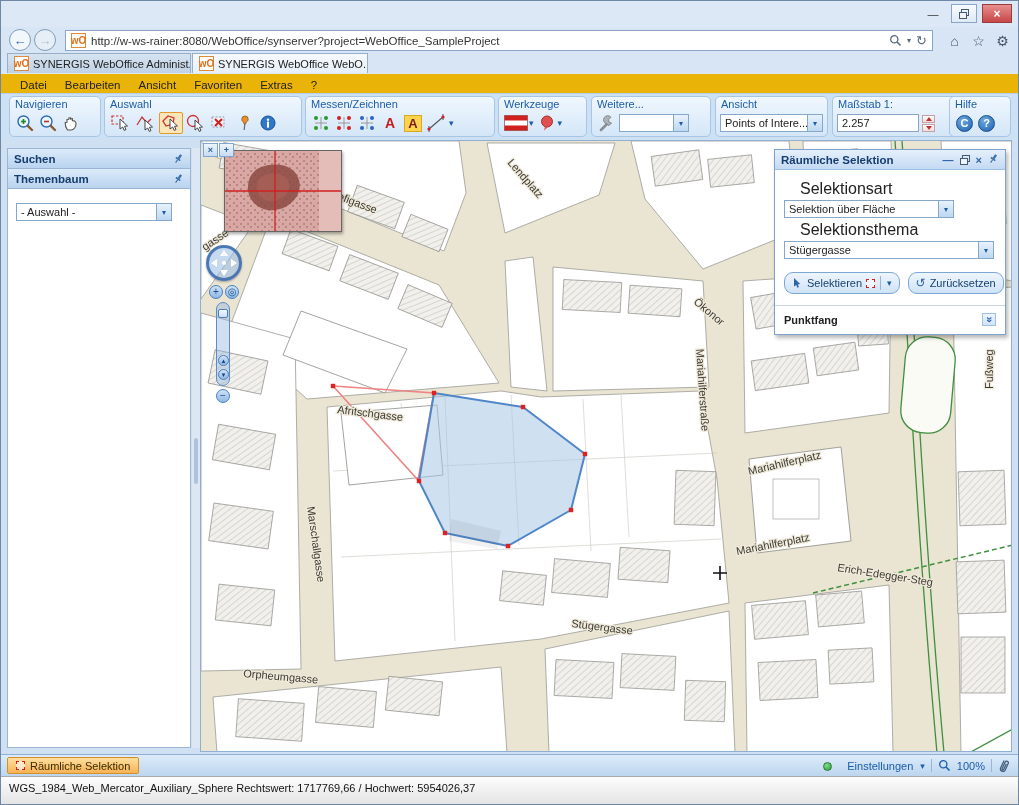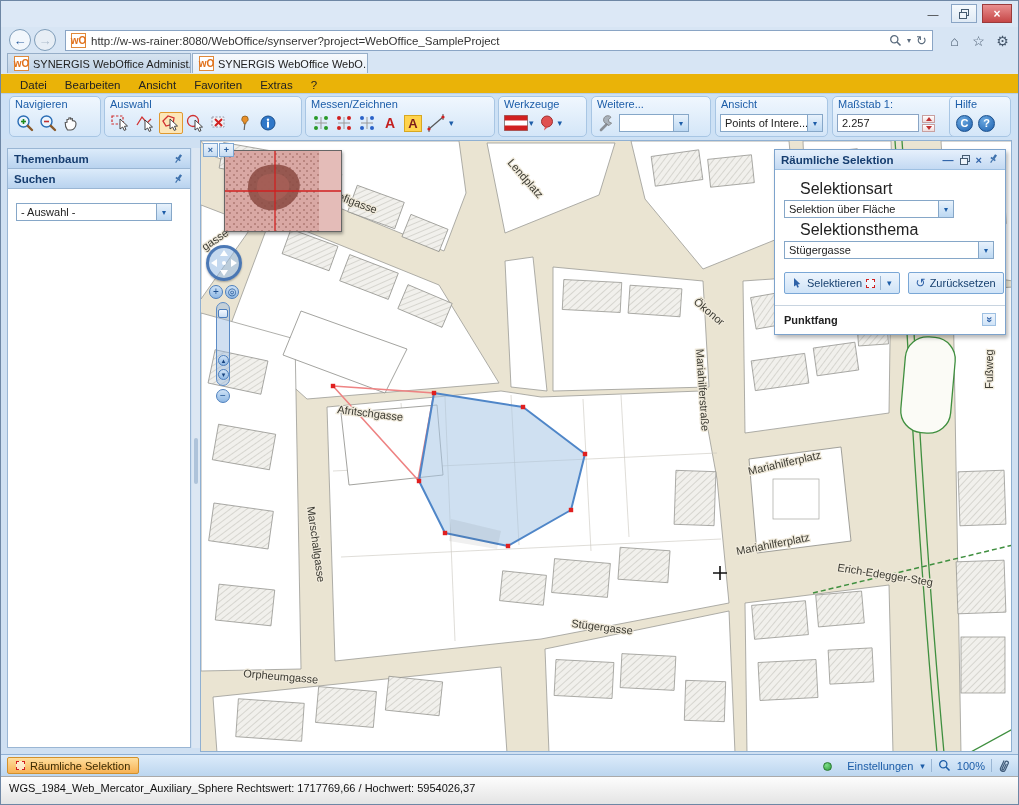--- a/index.html
+++ b/index.html
@@ -89,21 +89,21 @@
   .nw-r1{bottom:19px}.nw-r2{bottom:5px}
   .nw-minus{margin-left:10px;border-radius:50%}
 
   
   .selpanel{position:absolute;left:573px;top:8px;width:232px;background:#fff;border:1px solid #7da3cc;box-shadow:2px 3px 4px rgba(0,0,0,.28);z-index:30}
   .sp-title{height:20px;background:linear-gradient(#e6f0fc,#c3d9f2);border-bottom:1px solid #9ec0e2;display:flex;align-items:center;padding:0 6px;font-size:11.5px;font-weight:bold;color:#163d6f}
   .sp-ticons{margin-left:auto;display:flex;gap:6px;align-items:center;color:#2f62a8;font-size:11px}
   .sp-body{padding:7px 9px 8px}
   .sp-label{font-size:16px;color:#222;margin:3px 16px 2px}
   .sp-btnrow{display:flex;gap:8px;margin:13px 0 11px}
-  .btn{height:22px;display:flex;align-items:center;gap:4px;padding:0 7px;font-size:11px;color:#17406f;background:linear-gradient(#eef5fd,#cfe3f7);border:1px solid #7aa7d6;border-radius:2px}
+  .btn{height:22px;display:flex;align-items:center;gap:4px;padding:0 7px;font-size:11px;color:#17406f;background:linear-gradient(#eef5fd,#cfe3f7);border:1px solid #7aa7d6;border-radius:9px}
   .btn-split{width:1px;height:14px;background:#9ab6d4;margin:0 1px}
   .redrect{width:9px;height:9px;border:1px dashed #d02020;background:rgba(255,255,255,.6)}
   .sp-sep{border-top:1px solid #c8d4e0;margin:0 -9px 7px}
   .sp-punkt{display:flex;align-items:center;font-size:11px;font-weight:bold;color:#222}
   .chev{margin-left:auto;color:#2f62a8;font-size:11px;border:1px solid #9ec0e2;background:linear-gradient(#eef5fd,#cfe3f7);width:14px;height:13px;display:flex;align-items:center;justify-content:center}
   .chev span{display:inline-block;transform:rotate(90deg);line-height:1}
 
   
   .bottombar{position:absolute;top:753px;height:22px;left:0;right:0;background:linear-gradient(#dcebfa,#bcd6ef);border-top:1px solid #8fb0d4}
   .bb-active{position:absolute;left:6px;top:2px;height:17px;display:flex;align-items:center;gap:5px;padding:0 8px;font-size:11px;color:#3a2a00;background:linear-gradient(#ffdf9e,#f7b254);border:1px solid #d2912c;border-radius:2px}
@@ -367,33 +367,33 @@
         <div class="hbtn">C</div>
         <div class="hbtn">?</div>
       </div>
     </div>
   </div>
 
   <div class="main">
 
     <div class="sidebar">
       <div class="sbh">
-        <span>Themenbaum</span>
+        <span>Suchen</span>
         <span class="pin">
           <svg width="11" height="11">
               <g transform="rotate(35 5.5 5.5)">
                 <rect x="4.3" y="1" width="2.4" height="4.6" fill="#3f72ad"></rect>
                 <rect x="2.8" y="5.4" width="5.4" height="1.6" fill="#3f72ad"></rect>
                 <line x1="5.5" y1="7" x2="5.5" y2="10.5" stroke="#3f72ad" stroke-width="1.2"></line>
               </g>
             </svg>
         </span>
       </div>
       <div class="sbh">
-        <span>Suchen</span>
+        <span>Themenbaum</span>
         <span class="pin">
           <svg width="11" height="11">
               <g transform="rotate(35 5.5 5.5)">
                 <rect x="4.3" y="1" width="2.4" height="4.6" fill="#3f72ad"></rect>
                 <rect x="2.8" y="5.4" width="5.4" height="1.6" fill="#3f72ad"></rect>
                 <line x1="5.5" y1="7" x2="5.5" y2="10.5" stroke="#3f72ad" stroke-width="1.2"></line>
               </g>
             </svg>
         </span>
       </div>

